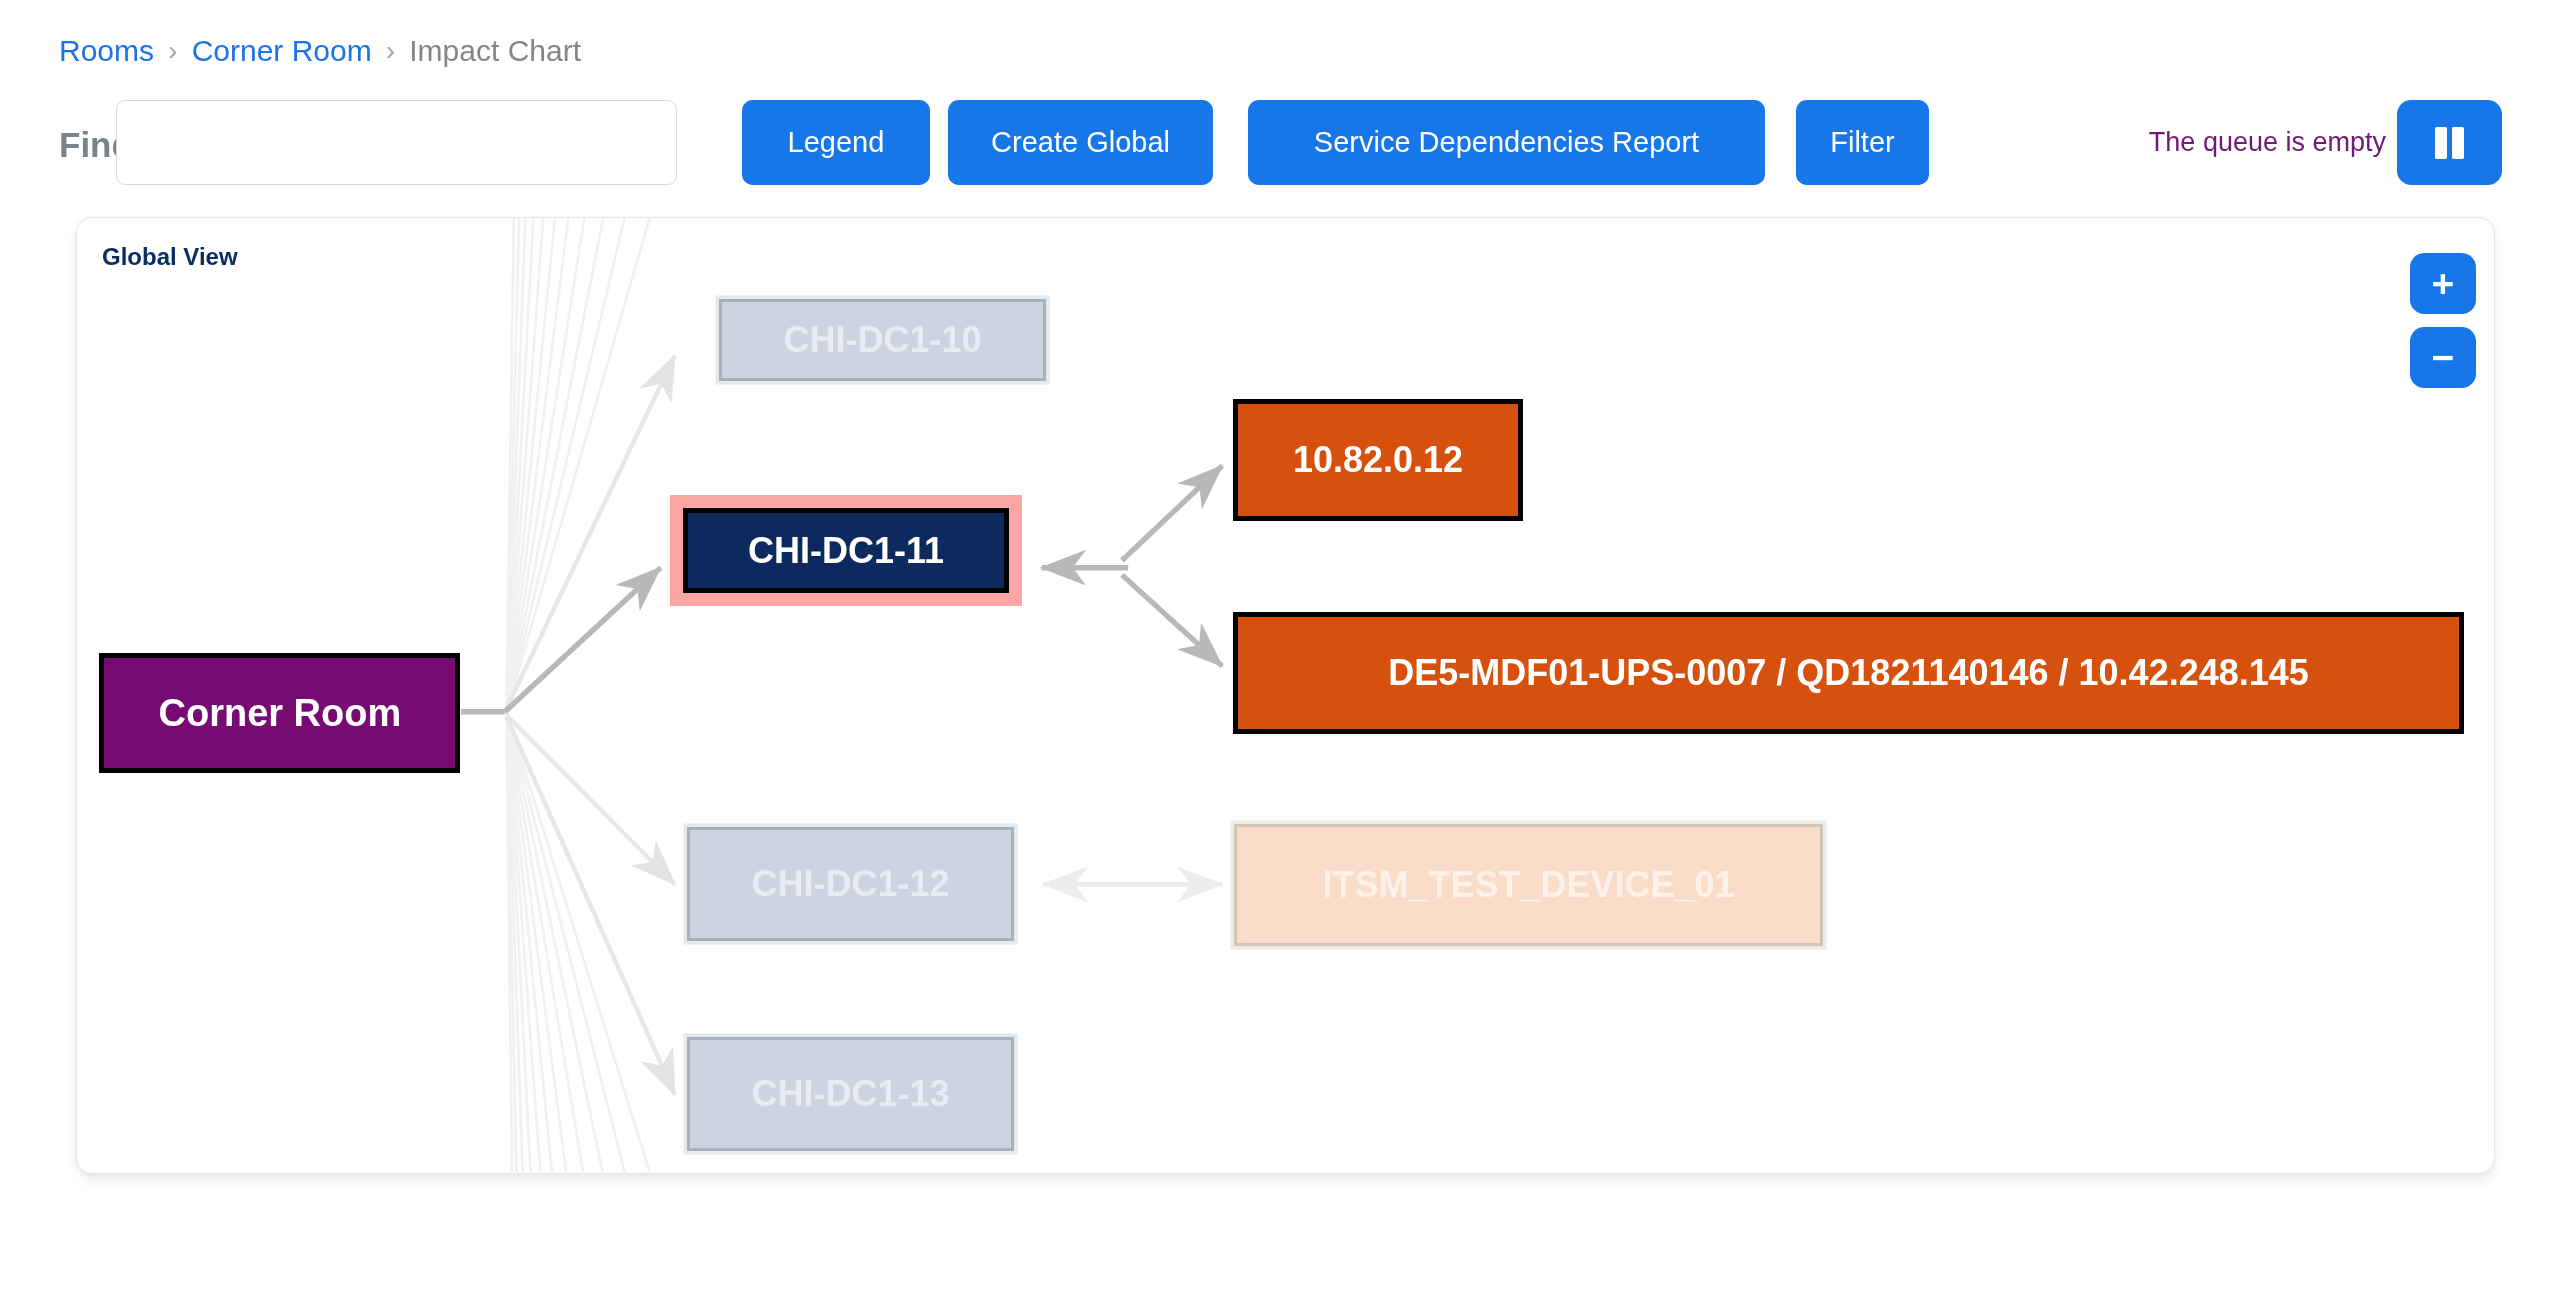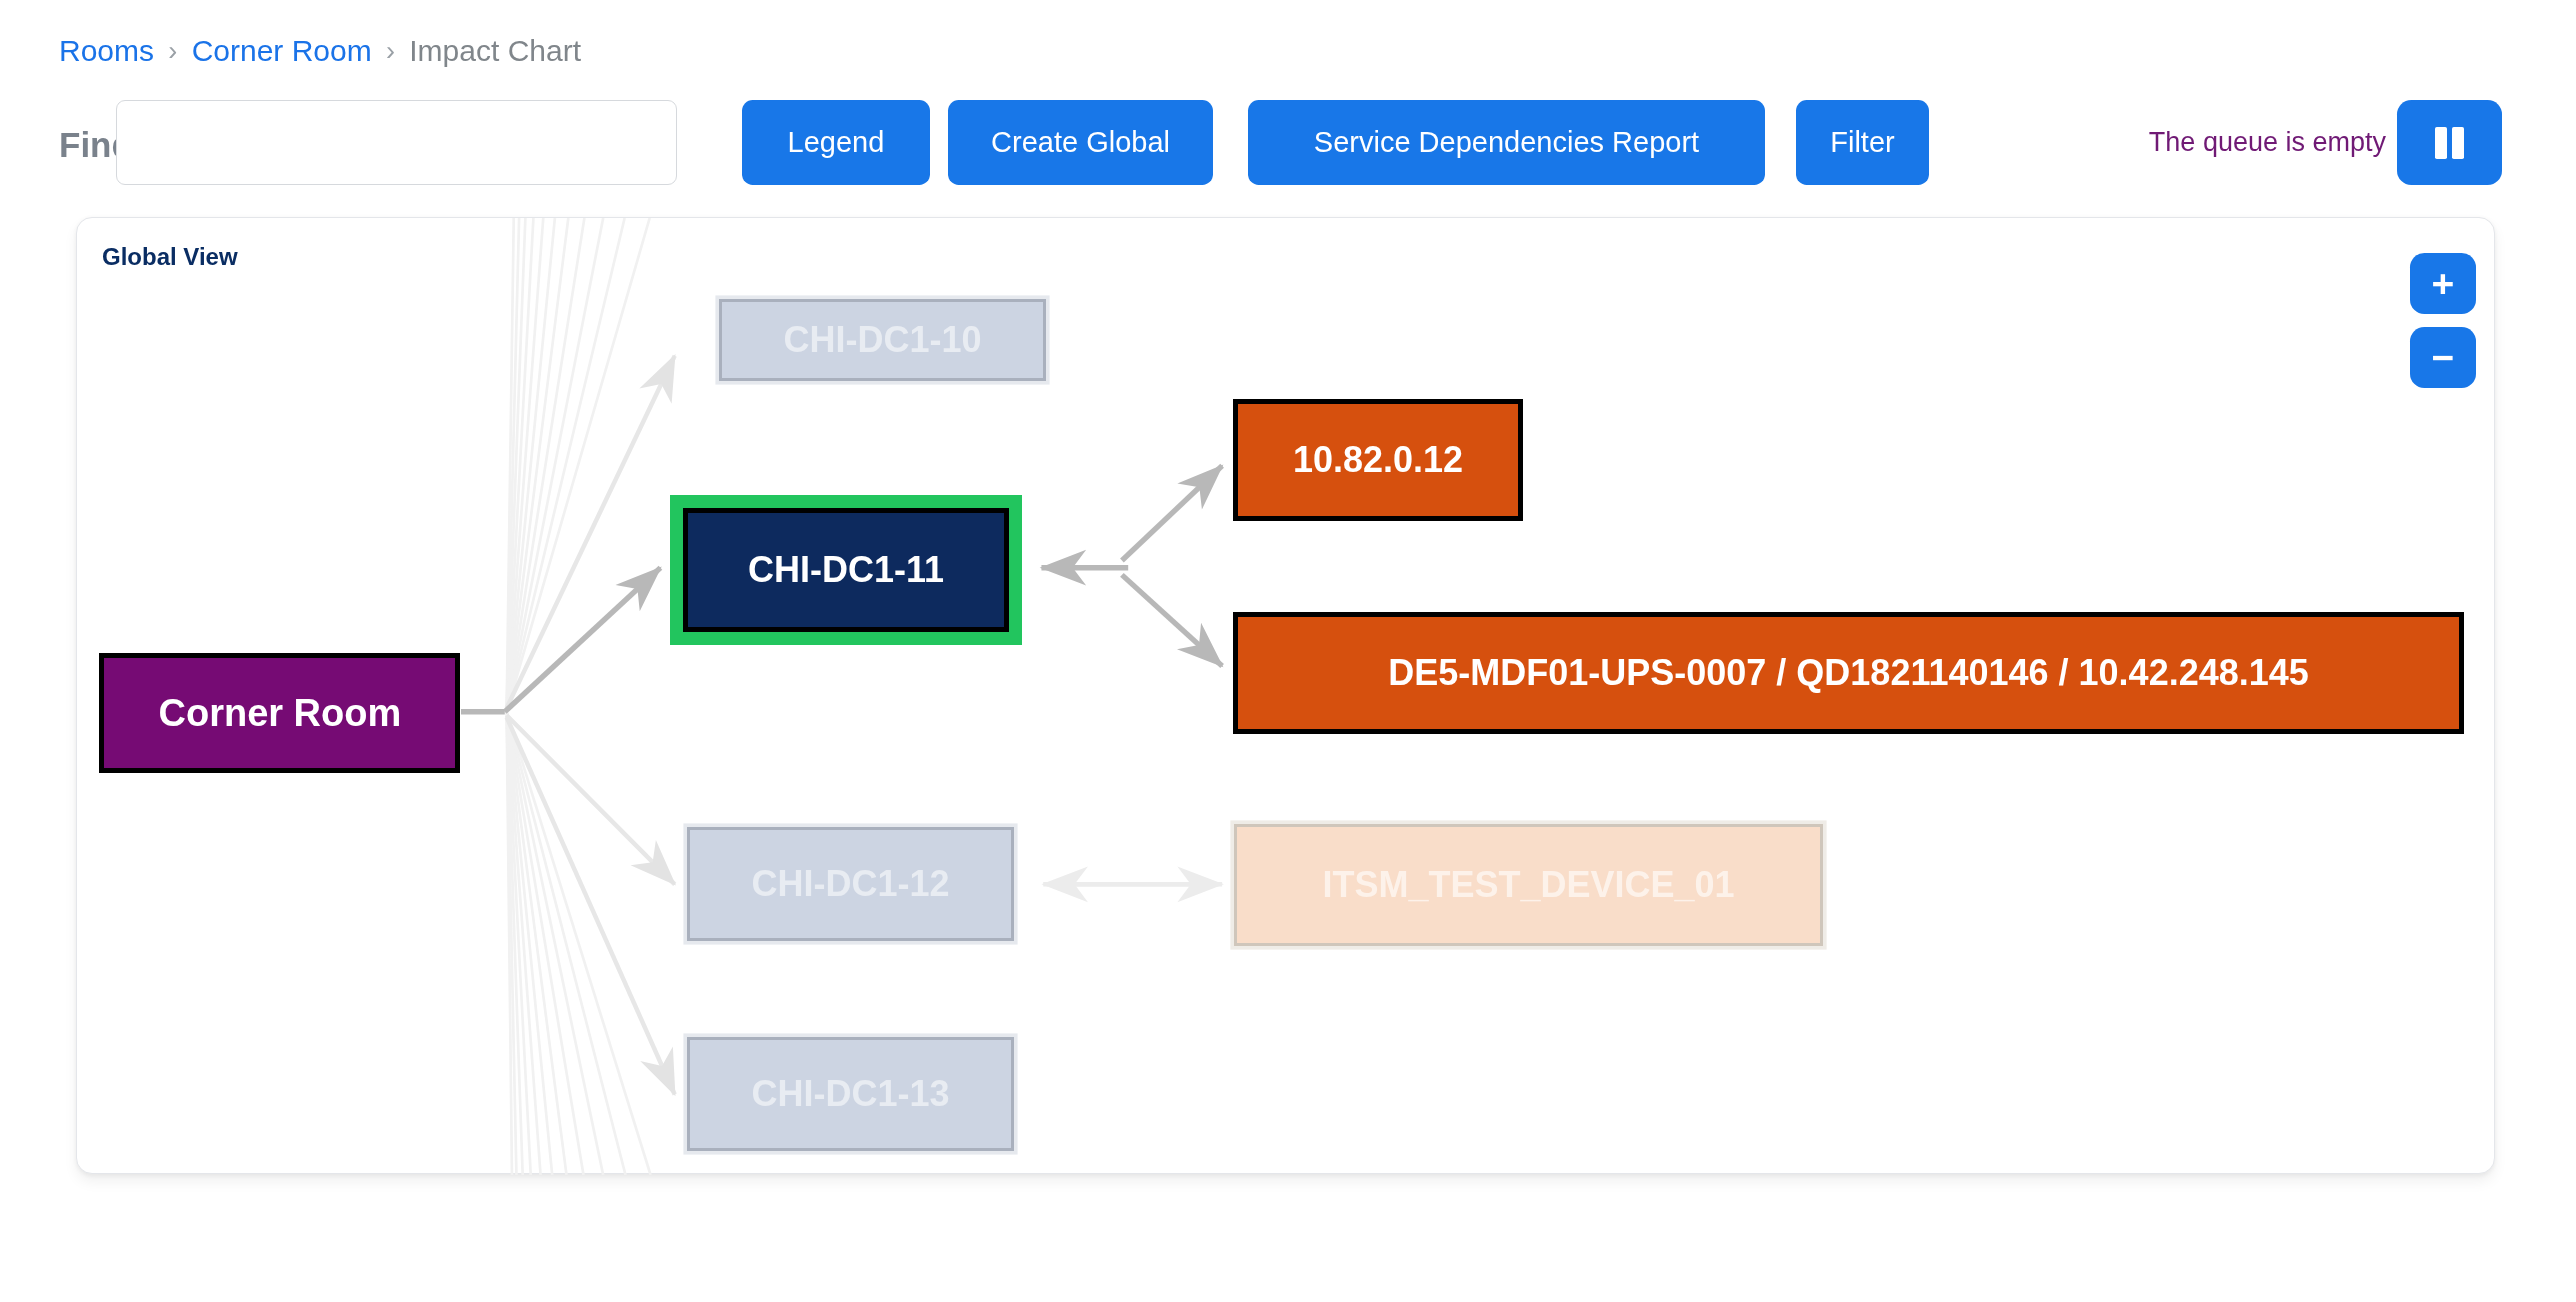--- a/index.html
+++ b/index.html
@@ -50,21 +50,21 @@
           font-weight:700; color:#fff; cursor:pointer; }
   .node span { white-space:nowrap; }
 
   .n-room   { left:22.4px;  top:435px; width:361px; height:120px; background:#760b74;
               border:5.4px solid #000; font-size:38px; }
   .n-faded  { background:#ccd4e2; border:3.6px solid #a9b0bd; box-shadow:0 0 0 3.6px #e6e9ee;
               color:rgba(255,255,255,.55); font-size:36px; }
   #n-chi10 { left:642px; top:81px;  width:327px; height:82px; }
   #n-chi12 { left:610px; top:609px; width:327px; height:114px; }
   #n-chi13 { left:610px; top:819px; width:327px; height:114px; }
-  .n-select { left:593px; top:277px; width:352px; height:150px; background:#22c55e;
+  .n-select { left:593px; top:277px; width:352px; height:111px; background:#fca5a5;
               padding:13.4px; display:flex; z-index:2; position:absolute; cursor:pointer; }
   .n-select .inner { flex:1; background:#0d2a5e; border:5.4px solid #000; display:flex;
                      align-items:center; justify-content:center; font-size:36px;
                      font-weight:700; color:#fff; }
   .n-orange { background:#d6500e; border:5.4px solid #000; font-size:36px; }
   #n-ip   { left:1156px; top:181px; width:290px;  height:122px;align-items:center; }
   #n-ups  { left:1156px; top:394px; width:1231px; height:122px; }
   #n-itsm { left:1157px; top:606px; width:589px;  height:122px; background:#f9ddc9;
             border:3.6px solid #cfc6bb; box-shadow:0 0 0 3.6px #efece7;
             color:rgba(255,255,255,.62); font-size:36px; }

